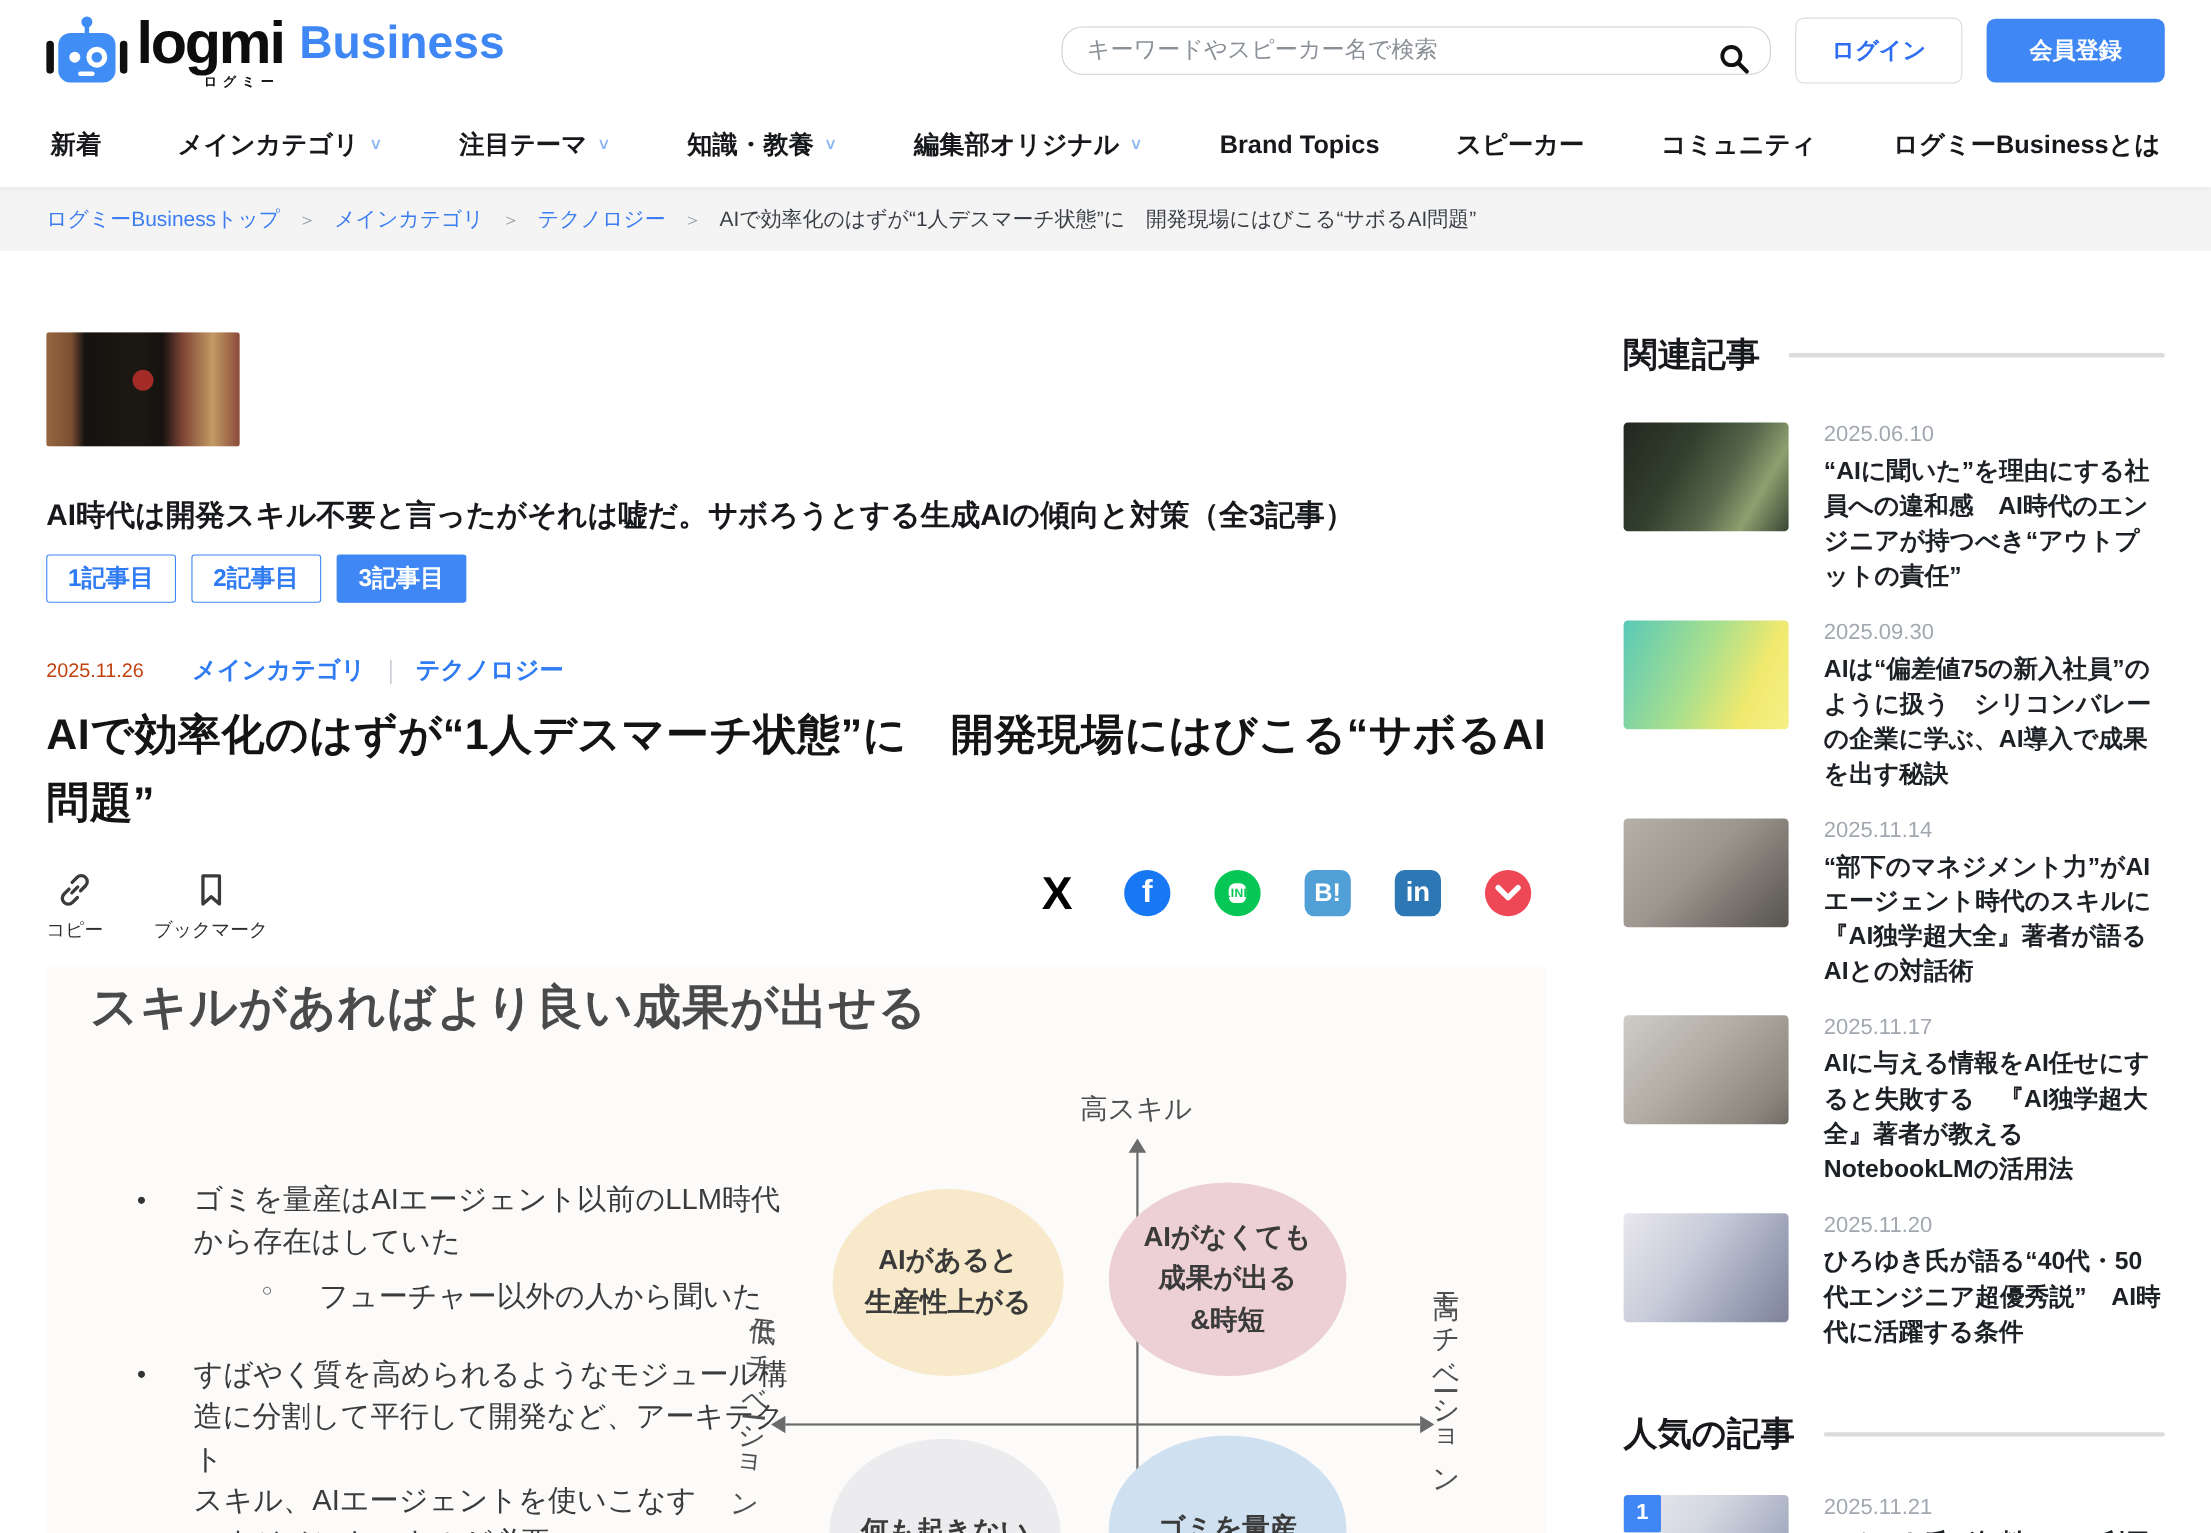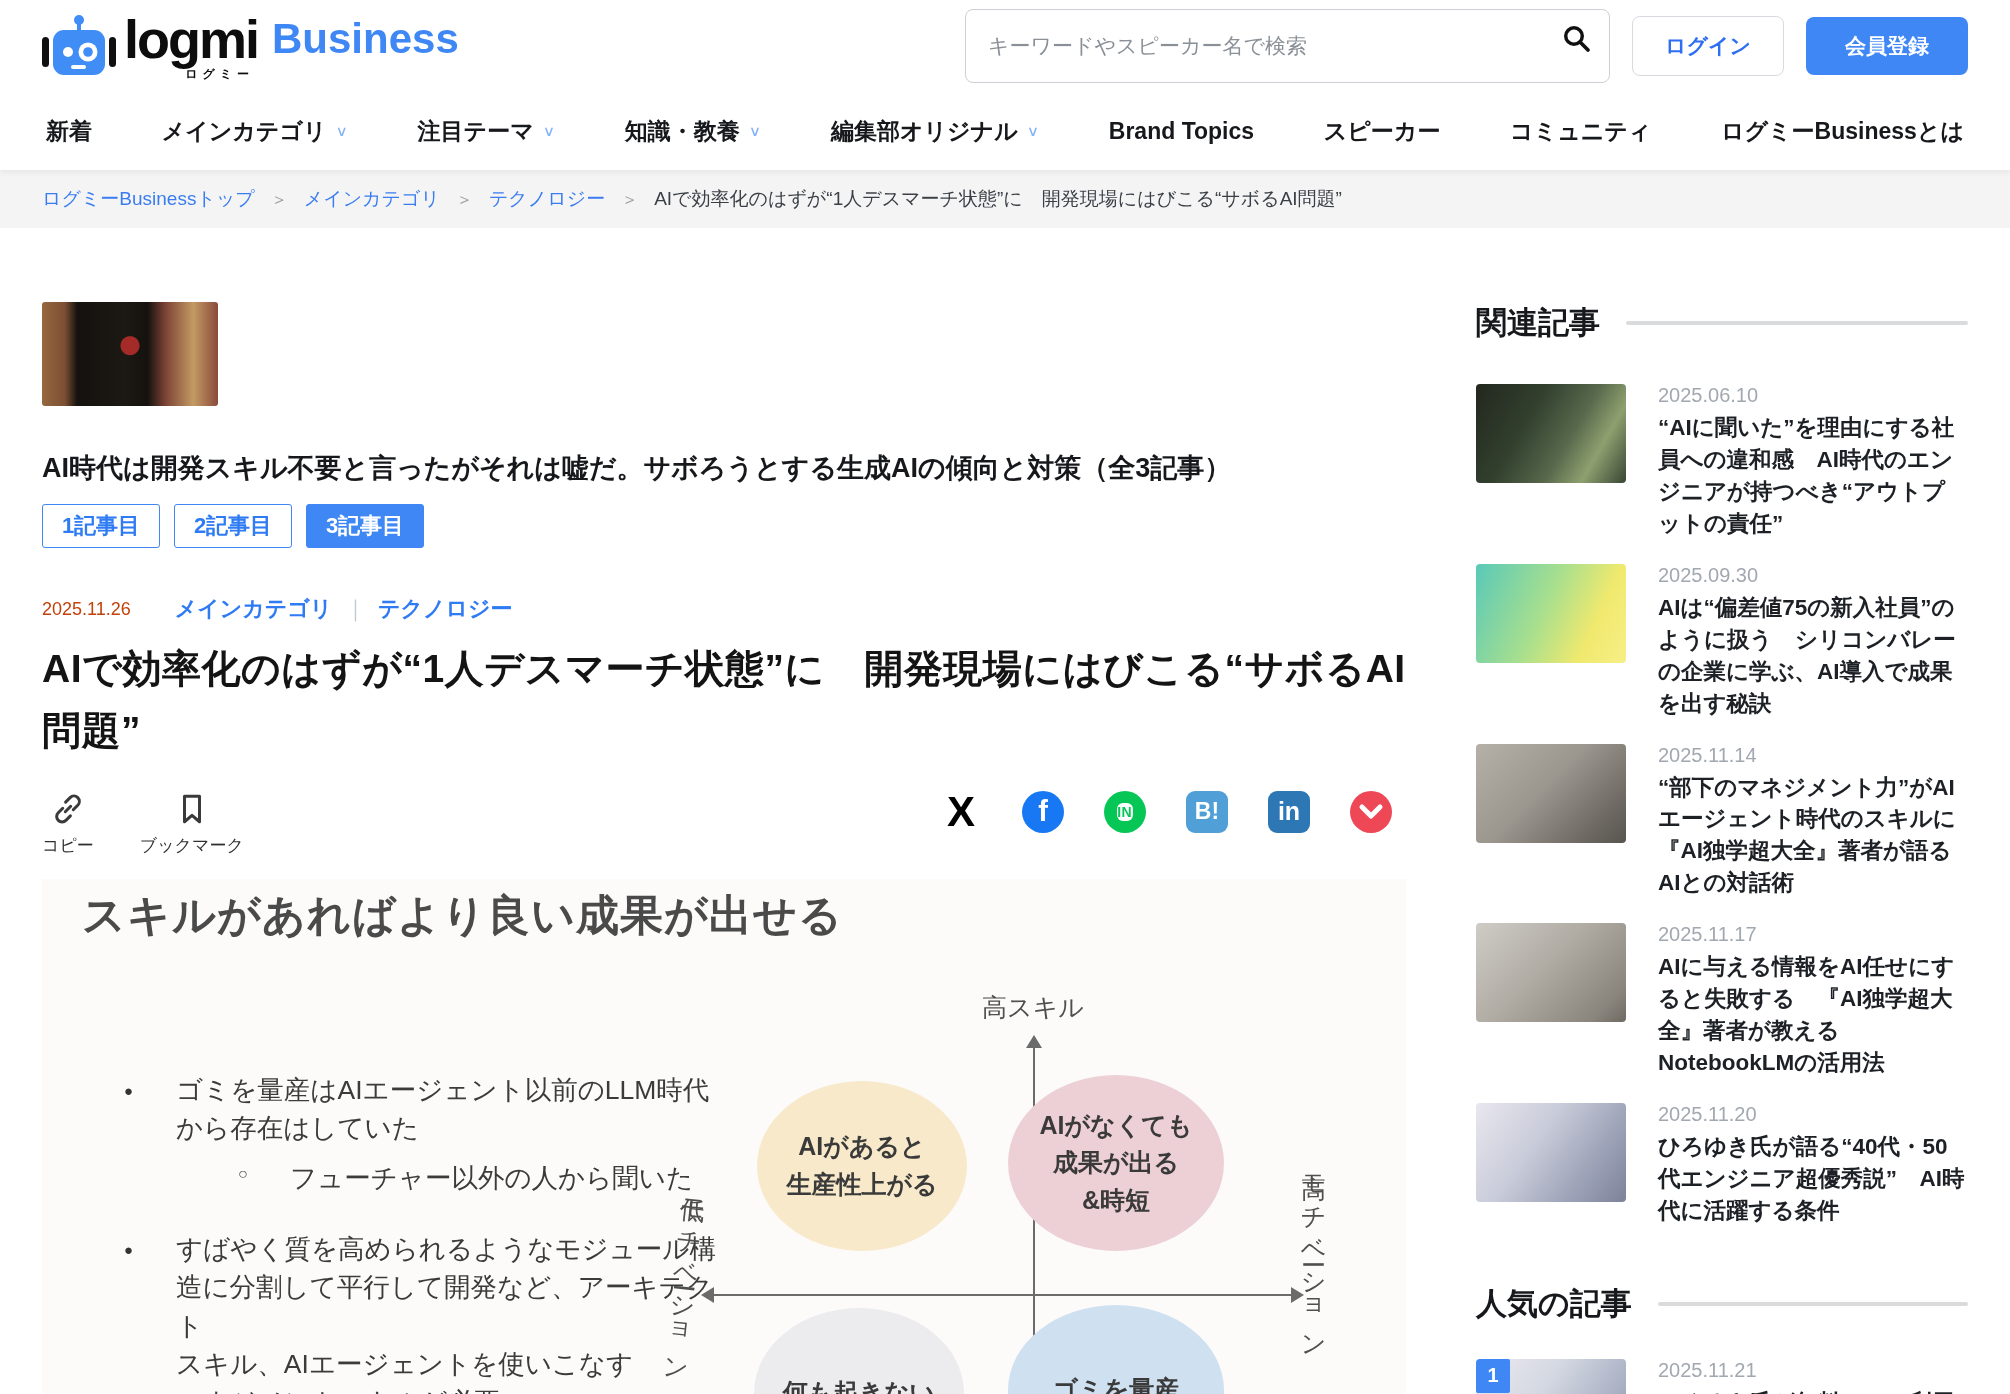--- a/index.html
+++ b/index.html
@@ -8,21 +8,21 @@
   .pre{white-space:pre-line;}
 
   
   .header{display:flex;align-items:center;height:92px;padding:0 42px;gap:22px;background:#fff;}
   .logo{display:flex;align-items:center;gap:8px;cursor:pointer;}
   .logo-text-col{display:flex;flex-direction:column;align-items:flex-end;line-height:1;}
   .logo-word{font-size:54px;font-weight:900;letter-spacing:-2px;color:#0d0d0d;}
   .logo-sub{font-size:12px;letter-spacing:5px;color:#0d0d0d;margin-top:2px;padding-right:4px;font-weight:bold;}
   .logo-biz{font-size:42px;font-weight:bold;color:#3f87f5;margin-left:6px;margin-top:-14px;}
   .search-wrap{margin-left:auto;position:relative;width:645px;}
-  .search-input{width:100%;height:74px;box-sizing:border-box;border:1px solid #ccd0d6;border-radius:8px;
+  .search-input{width:100%;height:44px;box-sizing:border-box;border:1px solid #ccd0d6;border-radius:19px;
                 padding:0 64px 0 22px;font-size:21px;color:#ef4444;outline:none;
                 font-family:"Liberation Sans","DejaVu Sans",sans-serif;}
   .search-input::placeholder{color:#8a9097;}
   .search-icon{position:absolute;right:18px;top:13px;}
   .btn-login{width:150px;height:58px;background:#fff;border:1.5px solid #d7dadf;border-radius:8px;
              color:#2e6ef2;font-size:21px;font-weight:bold;display:flex;align-items:center;justify-content:center;cursor:pointer;}
   .btn-signup{width:162px;height:58px;background:#3f87f5;border:none;border-radius:8px;
               color:#fff;font-size:21px;font-weight:bold;display:flex;align-items:center;justify-content:center;cursor:pointer;}
 
   
@@ -69,21 +69,21 @@
   
   .share{display:flex;align-items:flex-start;margin-top:28px;}
   .share-left{display:flex;gap:46px;}
   .share-item{display:flex;flex-direction:column;align-items:center;gap:7px;font-size:17px;color:#2f2f2f;cursor:pointer;}
   .share-right{margin-left:auto;display:flex;align-items:center;gap:40px;padding-right:14px;}
   .soc{width:42px;height:42px;display:flex;align-items:center;justify-content:center;cursor:pointer;box-sizing:border-box;}
   .soc-x{font-size:42px;font-weight:900;color:#000;line-height:1;}
   .soc-fb{background:#1877f2;border-radius:50%;color:#fff;font-size:29px;font-weight:bold;}
   .soc-line{background:#06c755;border-radius:50%;}
   .line-bubble{background:#fff;border-radius:6px;width:16px;height:18px;display:flex;align-items:center;justify-content:center;
-               color:#06c755;font-size:14px;font-weight:bold;letter-spacing:.3px;}
+               color:#06c755;font-size:11px;font-weight:bold;letter-spacing:.3px;}
   .soc-hatena{background:#519fd7;border-radius:9px;color:#fff;font-size:23px;font-weight:bold;}
   .soc-li{background:#2d77b5;border-radius:9px;color:#fff;font-size:25px;font-weight:bold;}
   .soc-pocket{background:#ee4755;border-radius:50%;}
 
   
   .slide{position:relative;margin-top:22px;height:562px;background:#fcfbfa;overflow:hidden;}
   .slide-title{position:absolute;left:40px;top:8px;font-size:43px;font-weight:bold;color:#4a4a4a;letter-spacing:1px;}
   .slide-bullets{position:absolute;left:76px;top:192px;width:610px;font-size:26.5px;line-height:1.44;color:#3b3b3b;}
   .bullet{position:relative;padding-left:58px;margin-bottom:33px;}
   .bullet::before{content:"●";position:absolute;left:6px;top:9px;font-size:15px;color:#333;}

